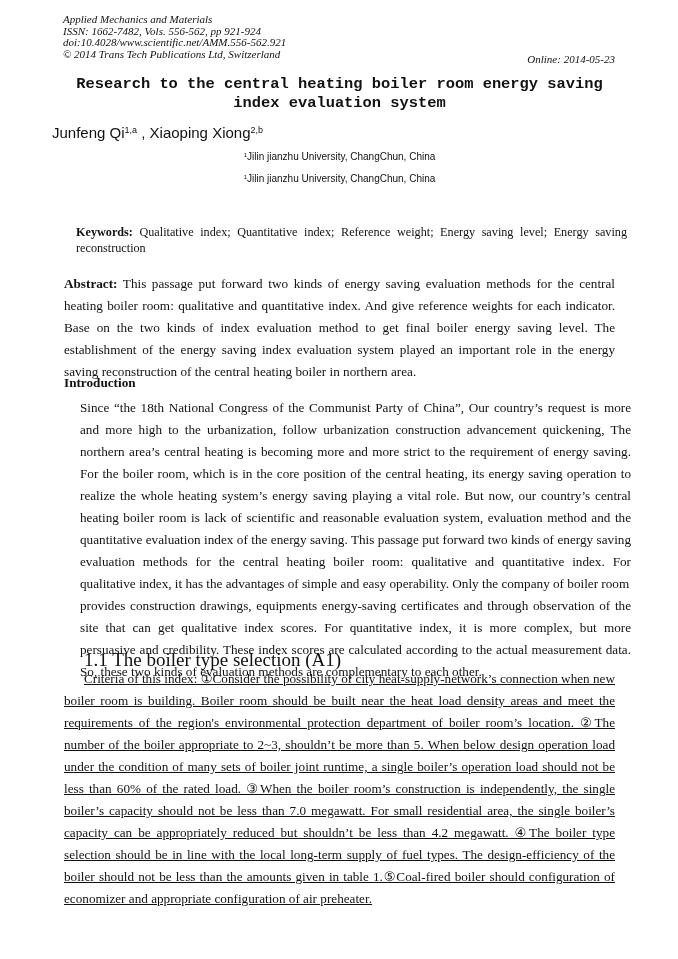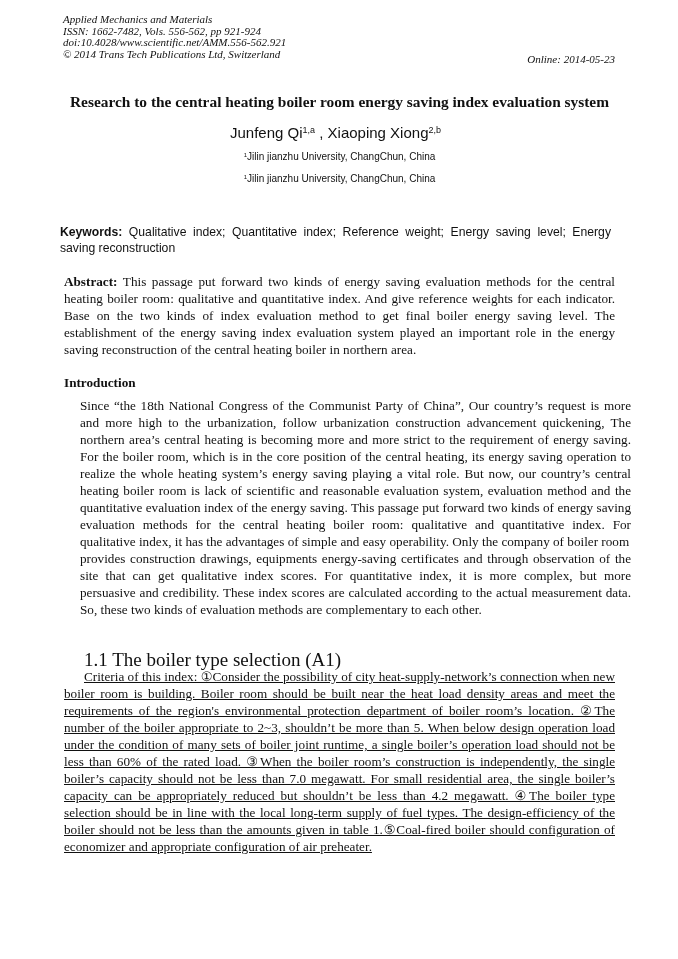--- a/index.html
+++ b/index.html
@@ -1,30 +1,30 @@
 <!DOCTYPE html>
 <html><head>
 <meta charset="utf-8">
 <style>
   html, body { margin: 0; padding: 0; background: #ffffff; }
   body { width: 678px; height: 959px; overflow: hidden; position: relative; color: #111; }
   .page { position: absolute; left: 0; top: 0; width: 678px; height: 959px; background: #fff; }
   .hdr { position: absolute; left: 63px; top: 14px; font-family: "Liberation Serif", serif; font-style: italic; font-size: 11px; line-height: 11.6px; color: #111; }
   .hdr div { white-space: nowrap; }
   .online { position: absolute; right: 63px; top: 14px; font-family: "Liberation Serif", serif; font-style: italic; font-size: 11px; line-height: 11.6px; white-space: nowrap; margin-top: 40px; }
-  .title { position: absolute; left: 64px; width: 551px; top: 92px; text-align: center; font-family: Liberation Serif, serif; font-weight: bold; font-size: 15.4px; line-height: 19px; }
-  .authors { position: absolute; left: 60px; width: 551px; top: 124px; text-align: center; font-family: "Liberation Sans", sans-serif; font-size: 15px; line-height: 18px; }
+  .title { position: absolute; left: 64px; width: 551px; top: 75px; text-align: center; font-family: Liberation Mono, monospace; font-weight: bold; font-size: 15.4px; line-height: 19px; }
+  .authors { position: absolute; left: 52px; width: 551px; top: 124px; text-align: left; font-family: "Liberation Sans", sans-serif; font-size: 15px; line-height: 18px; }
   .affil { position: absolute; left: 64px; width: 551px; text-align: center; font-family: "Liberation Sans", sans-serif; font-size: 10px; line-height: 15px; }
   .affil1 { top: 149px; }
   .affil2 { top: 171px; }
   .emails { top: 193px; }
   sup { font-size: 0.6em; vertical-align: 0; position: relative; top: -0.55em; line-height: 0; }
-  .keywords { position: absolute; left: 60px; width: 551px; top: 225px; font-family: Liberation Sans, sans-serif; font-size: 12.2px; line-height: 15.8px; text-align: justify; }
+  .keywords { position: absolute; left: 76px; width: 551px; top: 225px; font-family: Liberation Serif, serif; font-size: 12.2px; line-height: 15.8px; text-align: justify; }
   .keywords b { font-weight: bold; }
-  .serif { font-family: "Liberation Serif", serif; font-size: 13.2px; line-height: 17px; text-align: justify; }
+  .serif { font-family: "Liberation Serif", serif; font-size: 13.2px; line-height: 22px; text-align: justify; }
   .abstract { position: absolute; left: 64px; width: 551px; top: 273px; }
   .intro-h { position: absolute; left: 64px; top: 375px; font-family: "Liberation Serif", serif; font-weight: bold; font-size: 13.2px; line-height: 16px; text-align: center; }
   .intro { position: absolute; left: 64px; width: 551px; top: 397px; margin-left: 16px; }
   .sec1-h { position: absolute; left: 64px; top: 636px; font-family: "Liberation Serif", serif; font-weight: bold; font-size: 13.2px; line-height: 16px; white-space: nowrap; }
   .sec11 { position: absolute; left: 84px; top: 652px; font-family: "Liberation Serif", serif; font-size: 19px; line-height: 16px; white-space: nowrap; }
   .crit { position: absolute; left: 64px; width: 551px; top: 668px; text-indent: 20px; text-decoration: underline; }
   .p { margin: 0; }
 </style>
 </head>
 <body>

